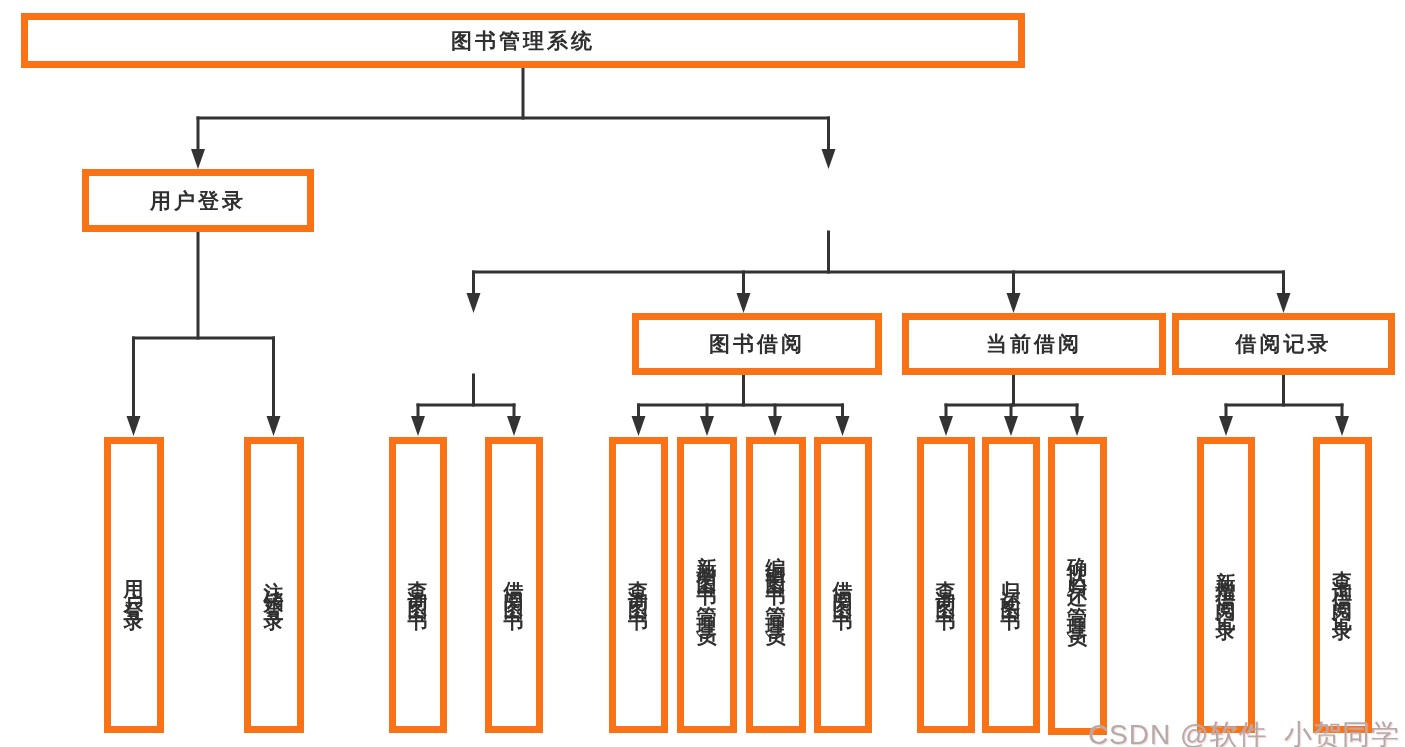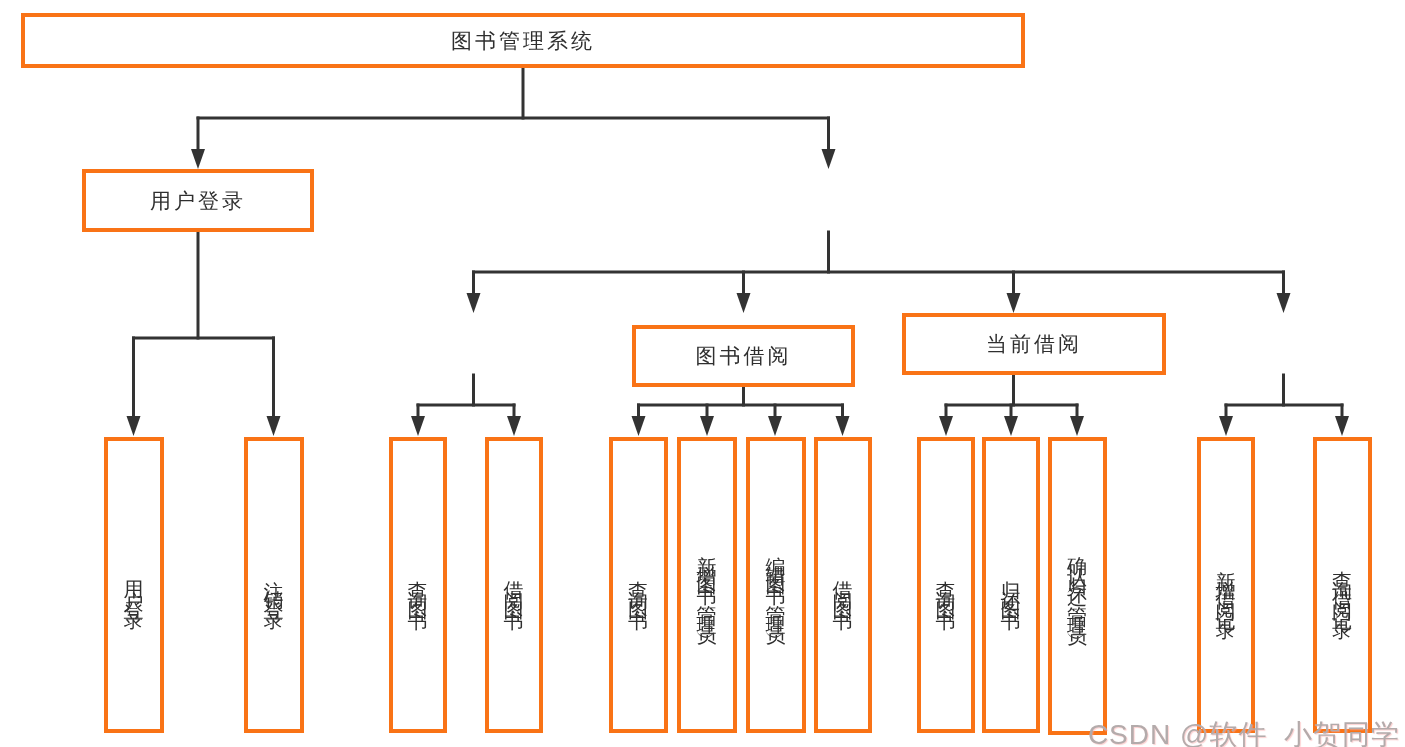--- a/index.html
+++ b/index.html
@@ -6,26 +6,27 @@
   #stage{
     position:relative;
     width:1405px;height:747px;
     background:#ffffff;
     font-family:"Liberation Sans","DejaVu Sans",sans-serif;
     overflow:hidden;
   }
   .box{
     position:absolute;
     background:#fff;
-    border:4px solid #f97316;
+    border:7px solid #f97316;
     box-sizing:border-box;
     display:flex;
     align-items:center;
     justify-content:center;
     color:#2f2f2f;
+    font-weight:bold;
   }
   .h-box span{
     font-size:21px;
     letter-spacing:3px;
     white-space:nowrap;
     color:#2f2f2f;
   }
   .v-box span{
     writing-mode:vertical-rl;
     text-orientation:mixed;
@@ -143,26 +144,29 @@
   </svg>
 
   <div class="box h-box" style="left:21px;top:13px;width:1004px;height:55px">
     <span>图书管理系统</span>
   </div>
 
   <div class="box h-box" style="left:82px;top:169px;width:232px;height:63px">
     <span>用户登录</span>
   </div>
 
-  <div class="box h-box" style="left:632px;top:325px;width:223px;height:62px">
+  <div class="box h-box" style="left:632px;top:313px;width:250px;height:62px">
     <span>图书借阅</span>
   </div>
   <div class="box h-box" style="left:902px;top:313px;width:264px;height:62px">
     <span>当前借阅</span>
   </div>
+  <div class="box h-box" style="left:1172px;top:313px;width:223px;height:62px">
+    <span>借阅记录</span>
+  </div>
 
   <div class="box v-box" style="left:104px;top:437px;width:60px;height:296px">
     <span>用户登录</span>
   </div>
   <div class="box v-box" style="left:244px;top:437px;width:60px;height:296px">
     <span>注销登录</span>
   </div>
 
   <div class="box v-box" style="left:389px;top:437px;width:58px;height:296px">
     <span>查询图书</span>

